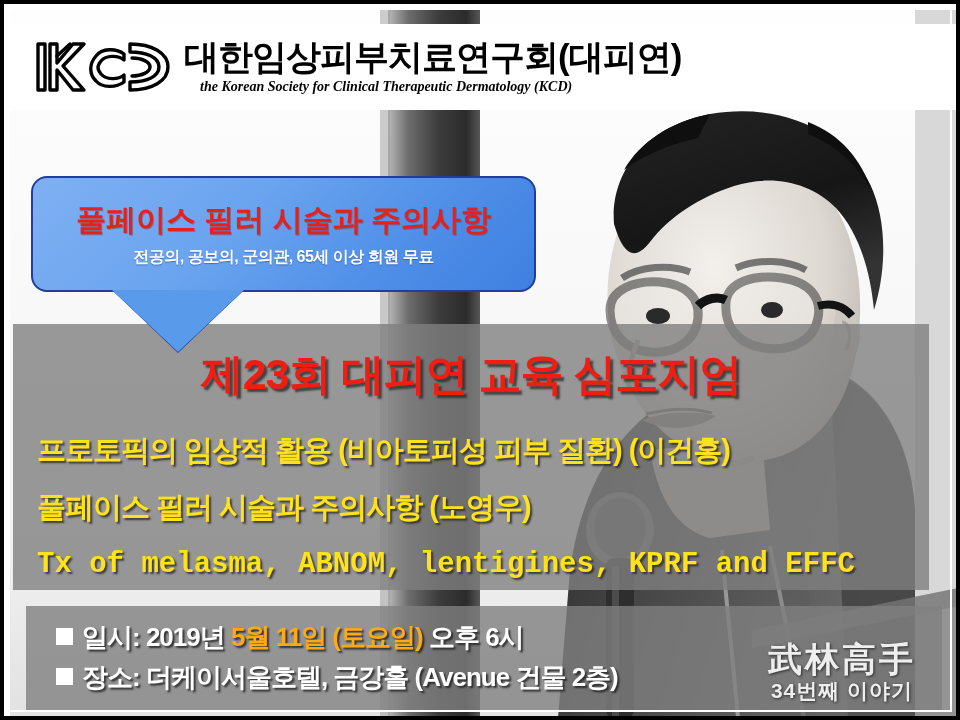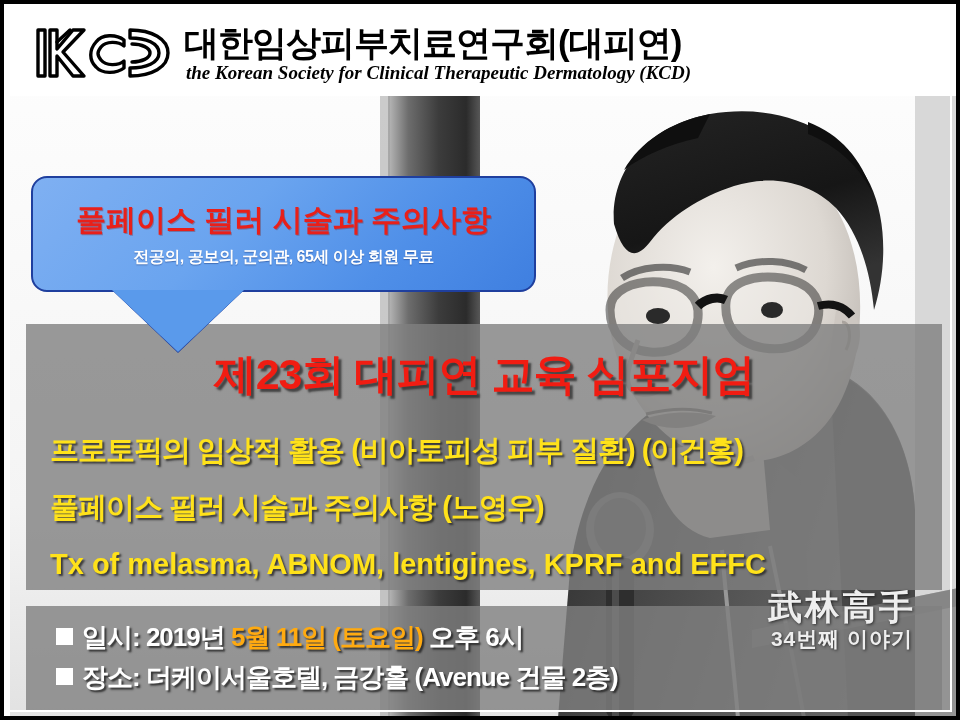--- a/index.html
+++ b/index.html
@@ -29,21 +29,21 @@
     width:948px;height:708px;
     overflow:hidden;
     background:#ffffff;
     z-index:0;
   }
   .photo-layer svg{display:block;width:100%;height:100%;}
 
   
   .header{
     position:absolute;
-    left:6px;top:6px;
+    left:6px;top:20px;
     width:948px;height:86px;
     background:#ffffff;
     z-index:10;
     display:flex;
     align-items:center;
   }
   .header-white-mask{
     position:absolute;left:0;top:0;width:100%;height:100%;
     background:linear-gradient(to right,#fff 0%,#fff 38%,rgba(255,255,255,.82) 46%,rgba(255,255,255,.88) 56%,#fff 66%,#fff 100%);
   }
@@ -66,27 +66,27 @@
     font-size:35px;
     line-height:38px;
     color:#000000;
     letter-spacing:-1px;
     white-space:nowrap;
   }
   .header-en{
     font-family:"Liberation Serif", serif;
     font-weight:bold;
     font-style:italic;
-    font-size:19px;
+    font-size:14px;
     line-height:20px;
     color:#000000;
     letter-spacing:0px;
     white-space:nowrap;
     margin-top:1px;
-    margin-left:2px;
+    margin-left:16px;
   }
 
   
   .bubble-wrap{
     position:absolute;
     left:27px;top:172px;
     width:505px;
     z-index:25;
   }
   .bubble{
@@ -136,21 +136,21 @@
   }
 
   
   .panel{
     position:absolute;
     background:rgba(128,128,128,0.80);
     z-index:20;
     box-sizing:border-box;
   }
   .panel-main{
-    left:22px;top:320px;
+    left:9px;top:320px;
     width:916px;height:266px;
     padding:0;
   }
   .panel-info{
     left:22px;top:594px;
     width:916px;height:104px;margin-top:8px;
   }
 
   .main-title{
     position:absolute;
@@ -173,20 +173,21 @@
     font-weight:bold;
     color:#ffe21a;
     letter-spacing:-1px;
     line-height:57px;
     white-space:nowrap;
     text-shadow:2px 2px 2px rgba(35,35,35,.8);
   }
   .program-line.en{
     letter-spacing:0px;
     font-size:29px;
+    font-family:Liberation Mono, monospace;
   }
 
   .info-line{
     position:absolute;
     left:30px;
     font-size:26px;
     font-weight:bold;
     color:#ffffff;
     letter-spacing:-1px;
     white-space:nowrap;
@@ -199,21 +200,21 @@
     width:17px;height:17px;
     background:#ffffff;
     margin-right:9px;
     vertical-align:1px;
   }
   .hl-date{color:#ffaa10;}
 
   
   .watermark{
     position:absolute;
-    right:40px;top:584px;
+    right:40px;top:636px;
     z-index:30;
     text-align:center;
     color:#eeeeee;
     text-shadow:1px 1px 3px rgba(0,0,0,.65);
     pointer-events:none;
   }
   .wm-main{
     font-family:"DejaVu Sans", sans-serif;
     font-size:34px;
     font-weight:bold;

